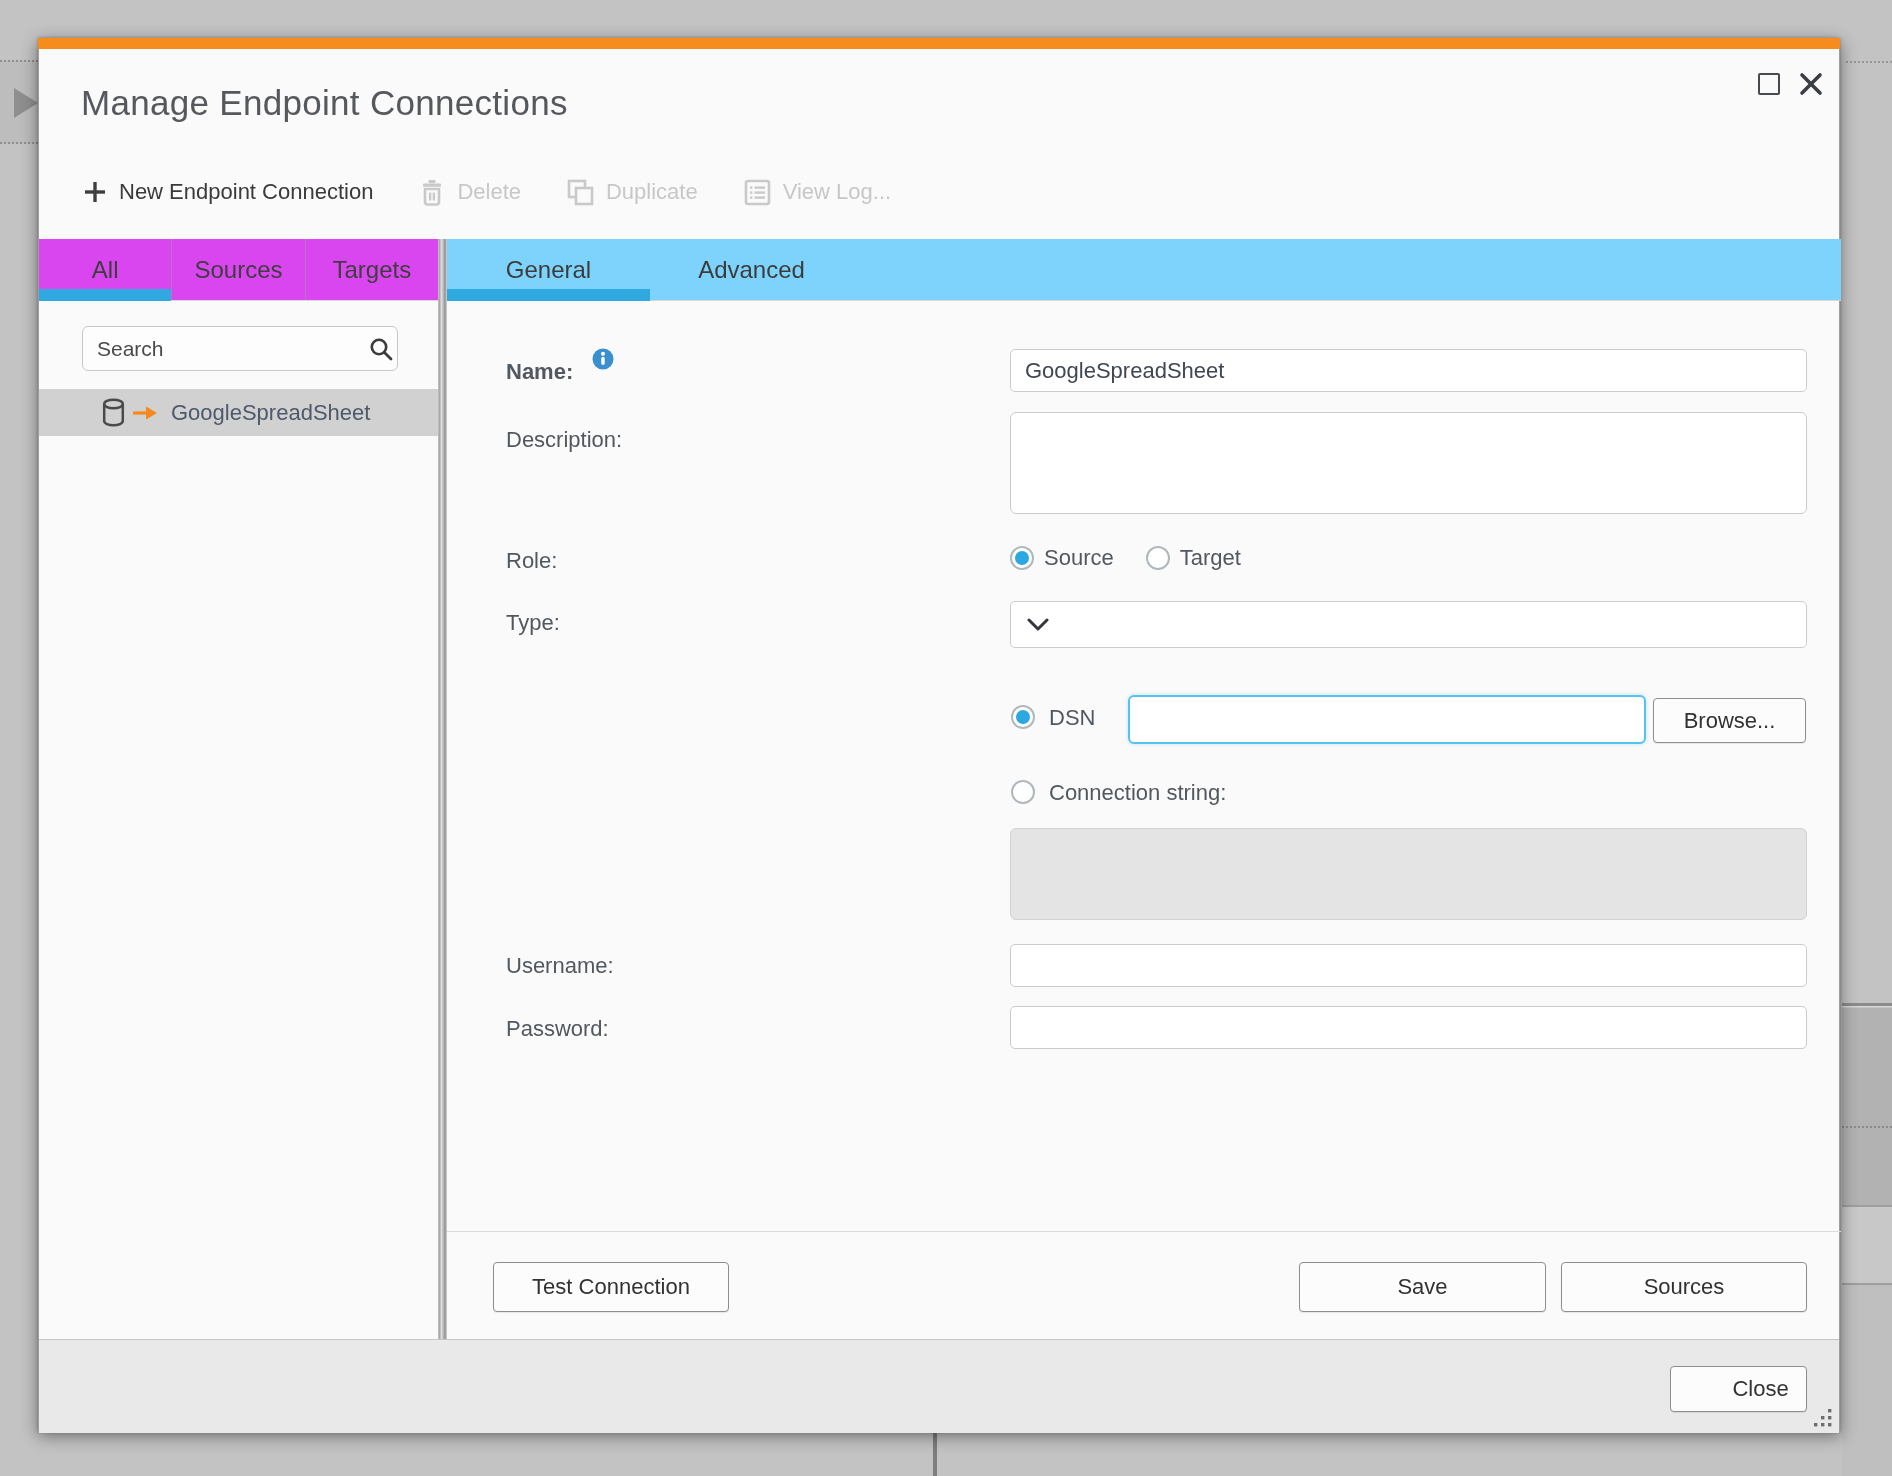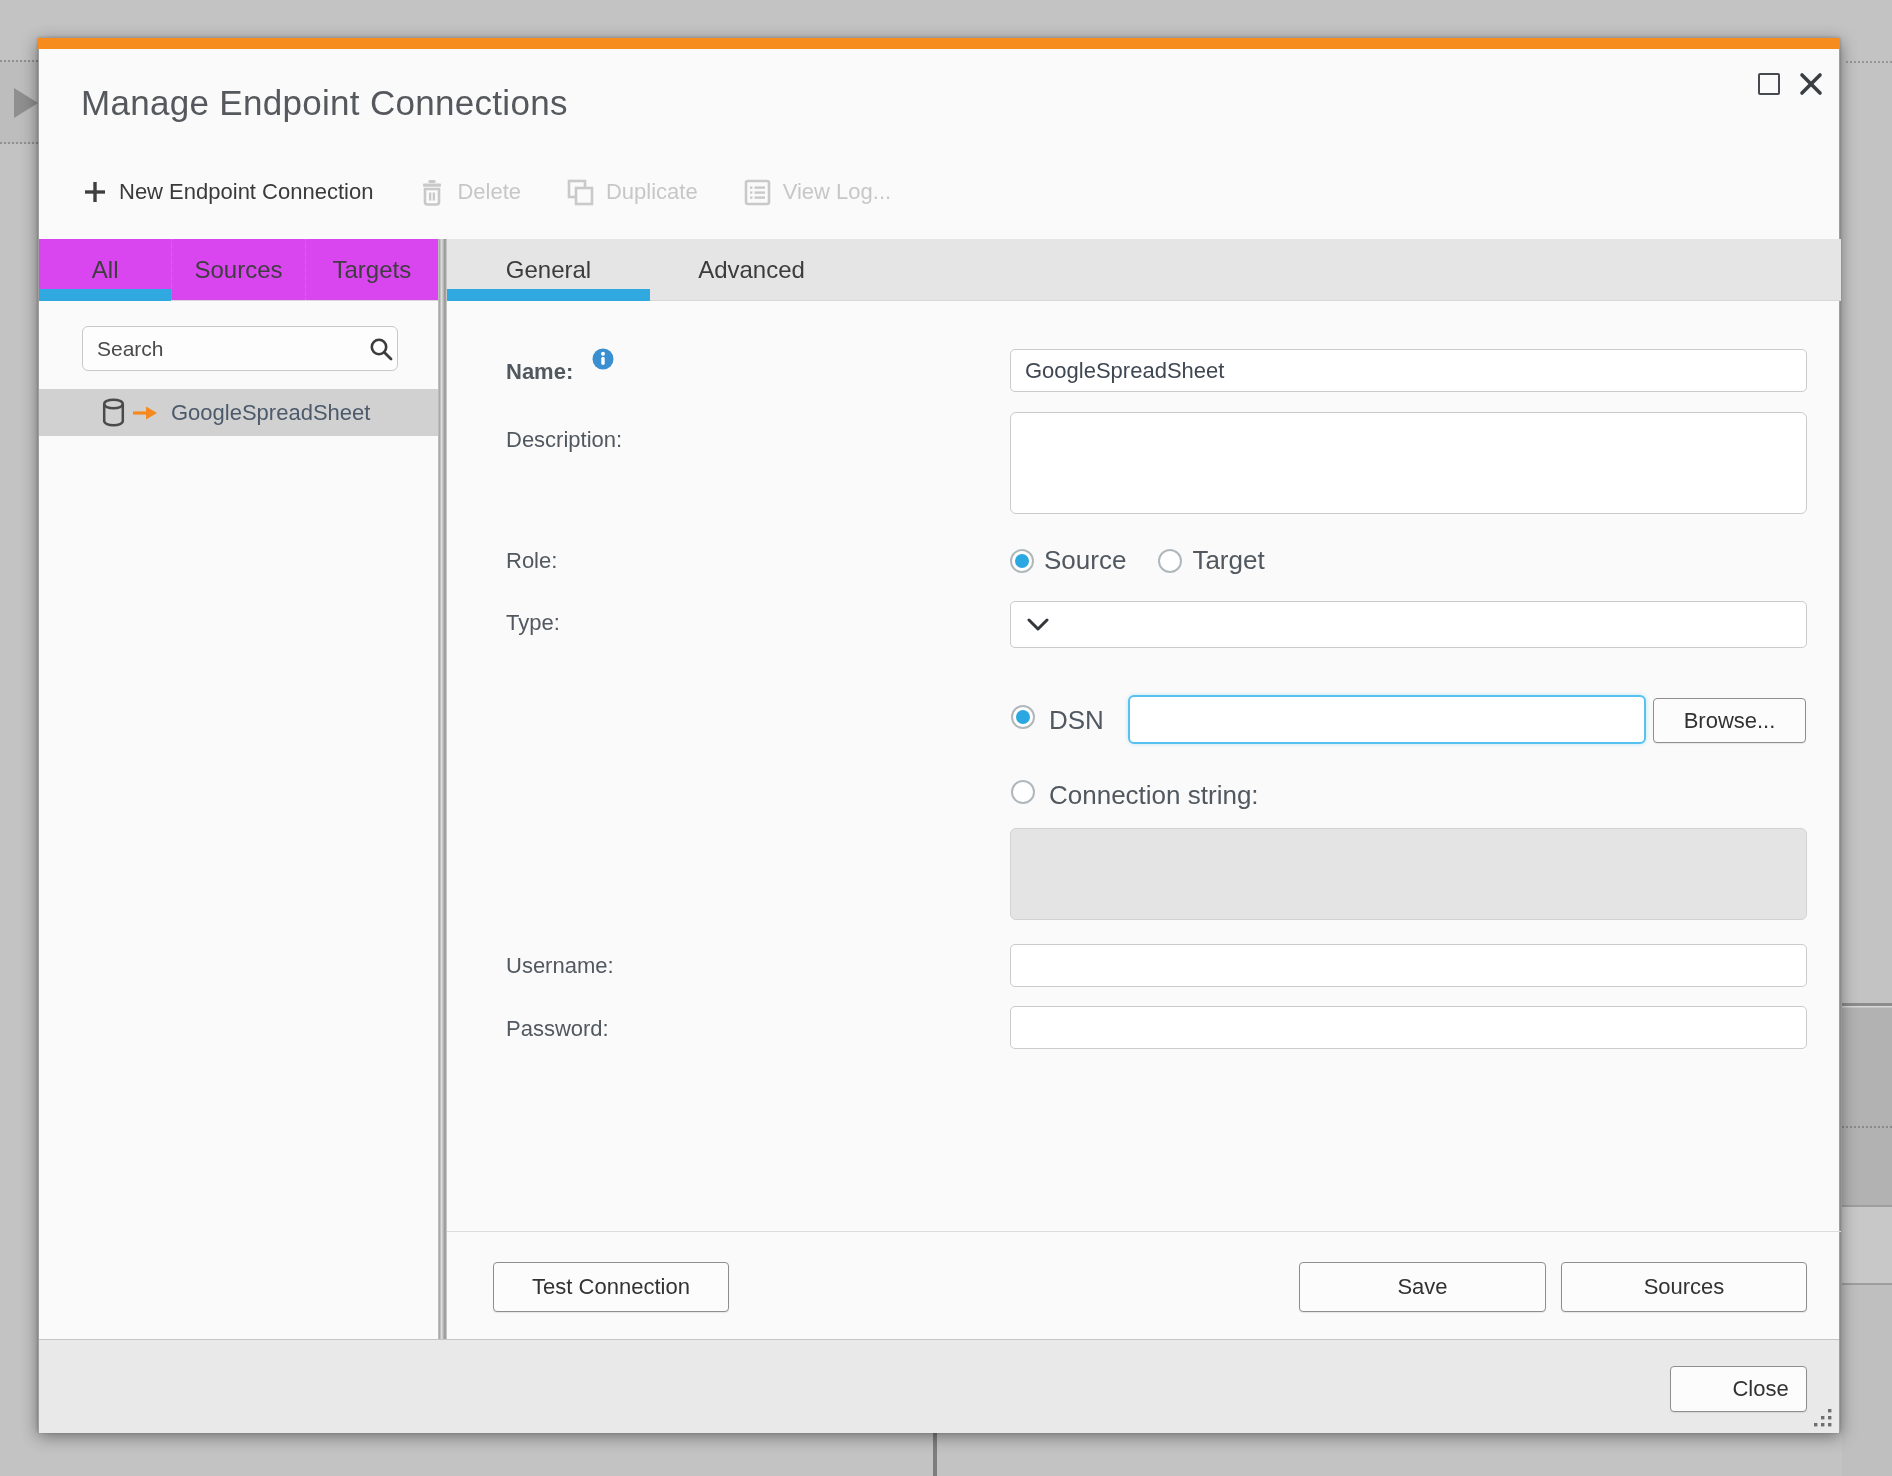--- a/index.html
+++ b/index.html
@@ -51,21 +51,21 @@
   .side-tab { flex:1; position:relative; display:flex; align-items:center; justify-content:center;
     font-size:24px; color:#3e3e3e; cursor:pointer; }
   .side-tab + .side-tab { border-left:1px dotted #9b9b9b; }
   .tab-active::after { content:""; position:absolute; left:0; bottom:-1px; width:100%; height:12px; background:#2fa9e0; }
 
   .splitter { position:absolute; left:399px; top:200px; width:9px; height:1100px;
     background:linear-gradient(90deg,#c6c6c6 0,#9f9f9f 2px,#e6e6e6 3px,#ababab 6px,#8f8f8f 7px,#d7d7d7 9px);
     cursor:col-resize; }
 
   .main-tabs { position:absolute; left:408px; top:200px; width:1394px; height:62px;
-    display:flex; border-bottom:1px solid #d8d8d8; background:#e5e5e5; }
+    display:flex; border-bottom:1px solid #d8d8d8; background:#7dd3fc; }
   .main-tab { width:203px; position:relative; display:flex; align-items:center; justify-content:center;
     font-size:24px; color:#3c3c3c; cursor:pointer; }
 
   
   .search-box { position:absolute; left:43px; top:287px; width:316px; height:45px;
     border:1px solid #c8c8c8; border-radius:6px; background:#fdfdfd;
     display:flex; align-items:center; padding:0 12px 0 14px; }
   .search-box input { flex:1; border:none; outline:none; background:transparent;
     font-size:21px; color:#3c3c3c; font-family:inherit; }
   .search-box input::placeholder { color:#4a4a4a; opacity:1; }
@@ -78,21 +78,21 @@
   .flabel { position:absolute; font-size:22px; color:#51585f; line-height:26px; }
   .txt-input { position:absolute; border:1px solid #cbcbcb; border-radius:5px; background:#fff;
     font-size:22px; color:#3f4752; padding:0 14px; font-family:inherit; outline:none; }
   .txt-area { position:absolute; border:1px solid #cbcbcb; border-radius:6px; background:#fff;
     font-size:22px; color:#3f4752; padding:8px 14px; font-family:inherit; resize:none; outline:none; }
   .txt-area.disabled { background:#e4e4e4; border-color:#d2d2d2; }
 
   .radio { width:24px; height:24px; border-radius:50%; background:#fff;
     border:2px solid #b0b8bc; position:relative; flex:none; cursor:pointer; }
   .radio.checked::after { content:""; position:absolute; inset:3px; border-radius:50%; background:#2ba7e2; }
-  .radio-label { font-size:26px; color:#51585f; cursor:default; }
+  .radio-label { font-size:22px; color:#51585f; cursor:default; }
 
   .role-row { position:absolute; left:971px; top:506px; display:flex; align-items:center; }
   .type-select { position:absolute; left:971px; top:562px; width:797px; height:47px;
     border:1px solid #cbcbcb; border-radius:5px; background:#fff; cursor:pointer;
     display:flex; align-items:center; padding:0 20px 0 16px; font-size:22px; color:#3f454d; }
   .type-select .sel-text { flex:1; }
 
   .dsn-input { position:absolute; left:1089px; top:656px; width:518px; height:49px;
     border:2px solid #55c2f0; border-radius:6px; background:#fff; outline:none;
     box-shadow:0 0 4px rgba(80,190,240,.35); font-size:22px; color:#3f4752; padding:0 12px; font-family:inherit; }

